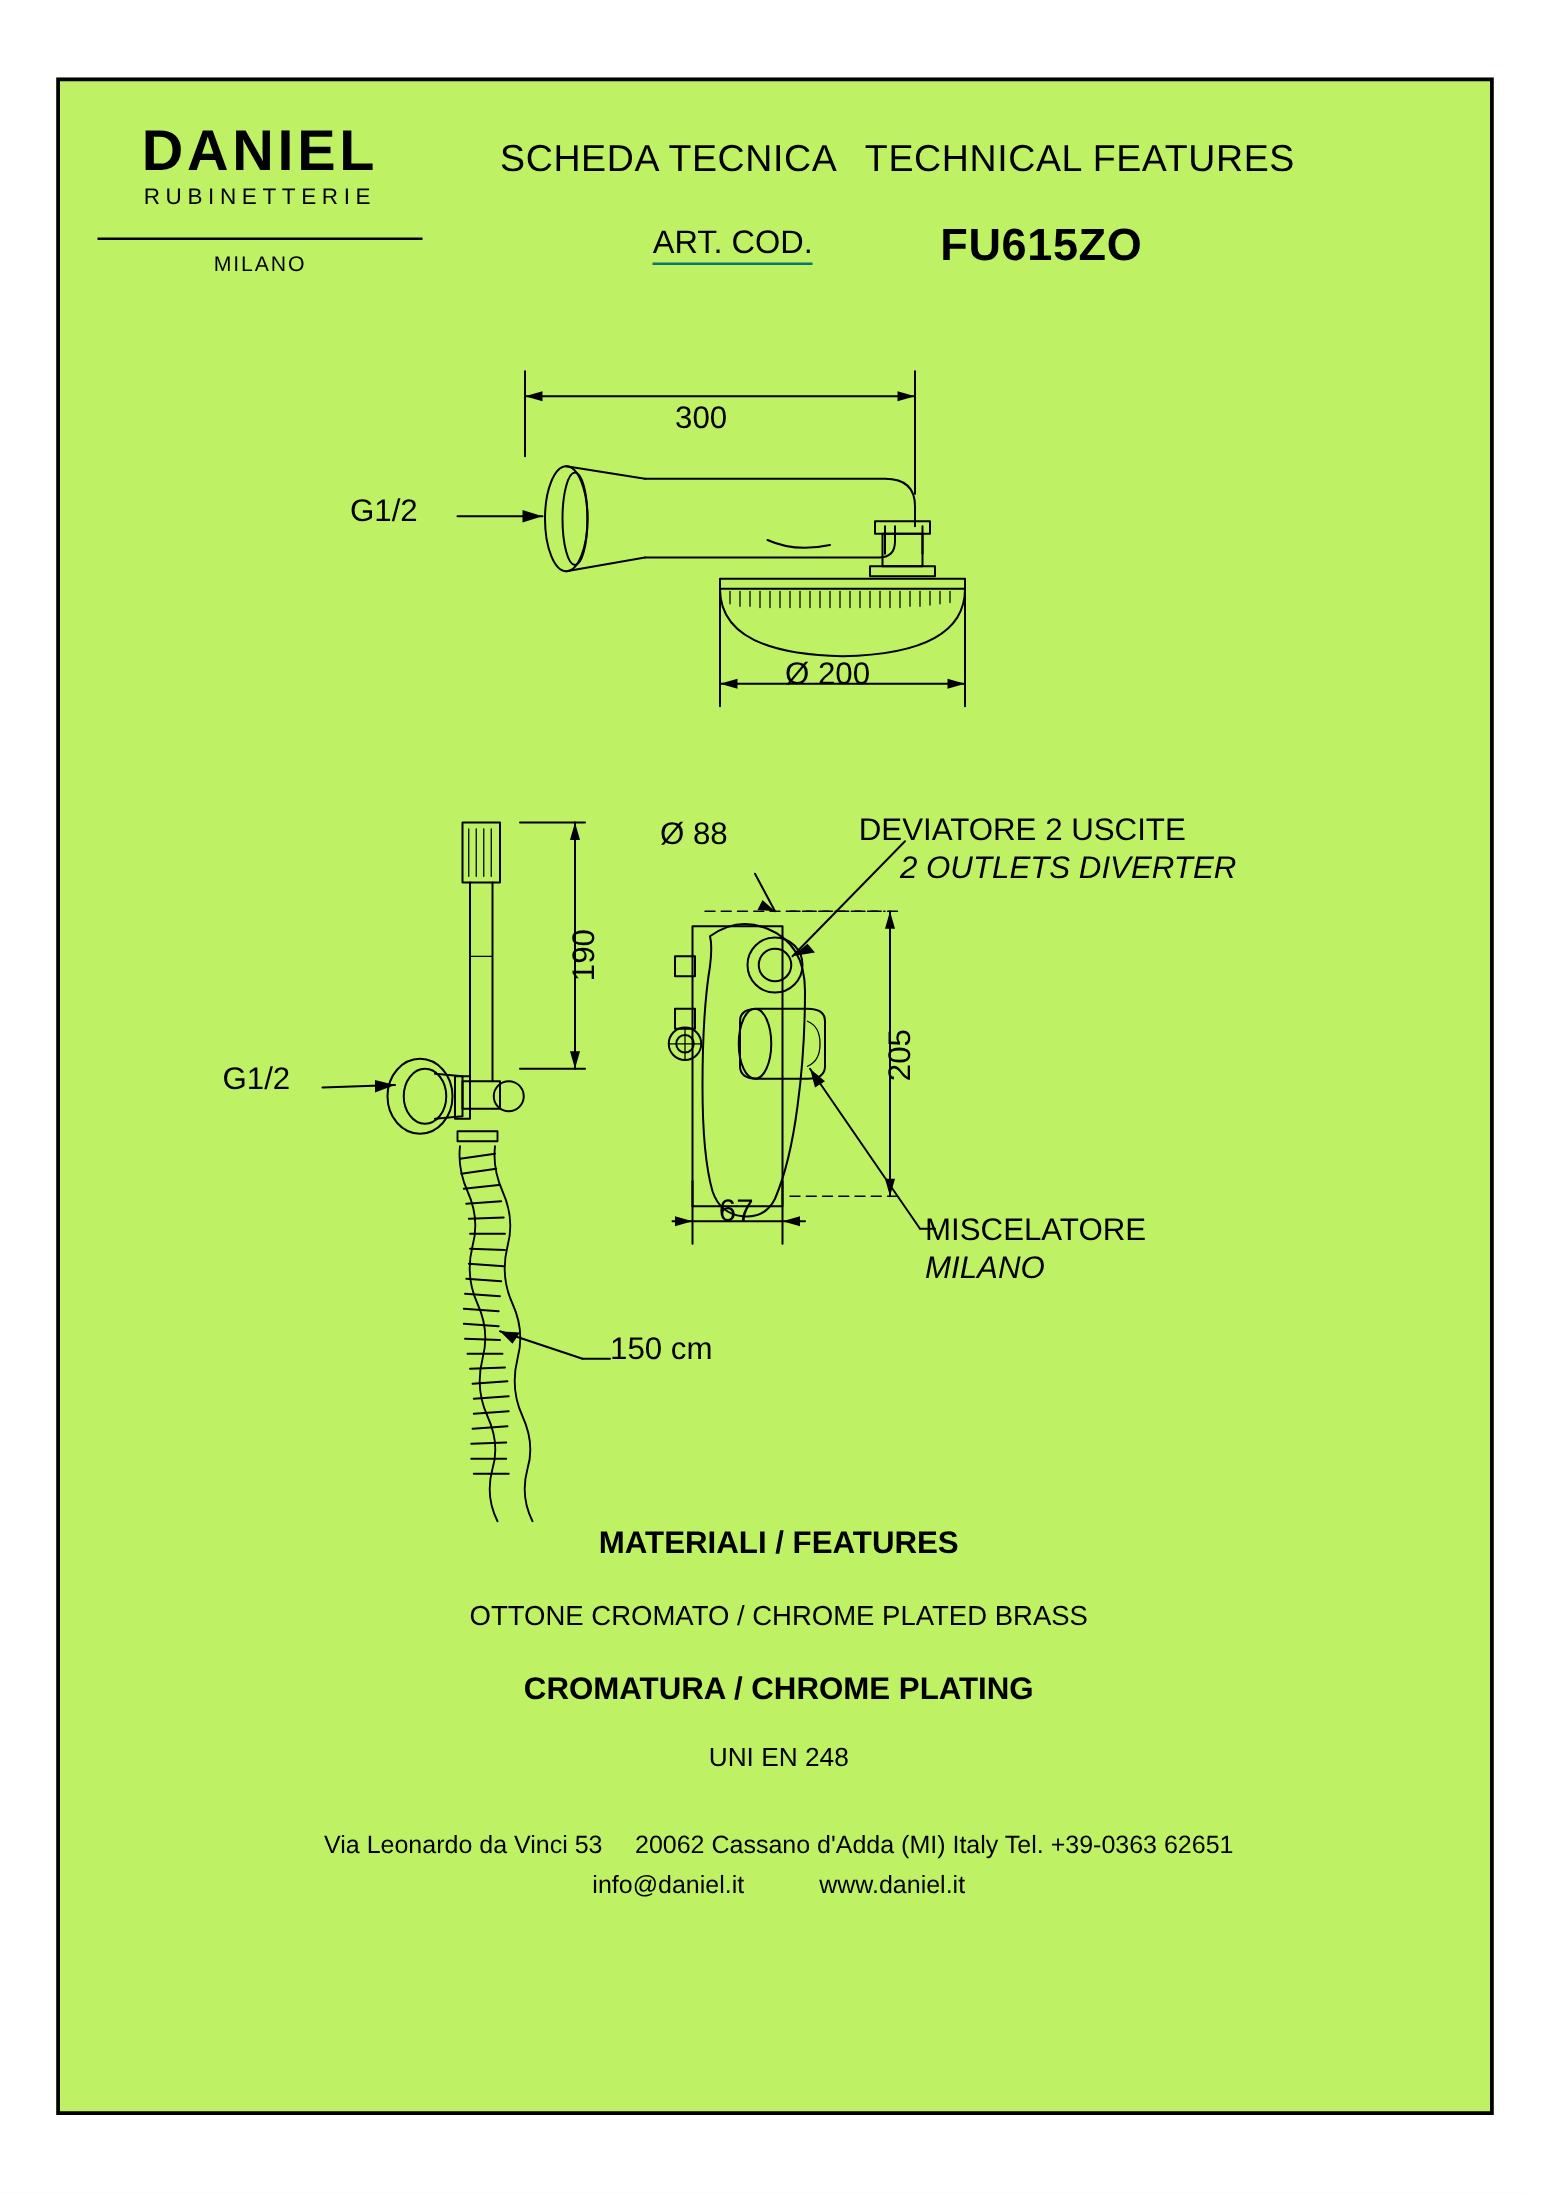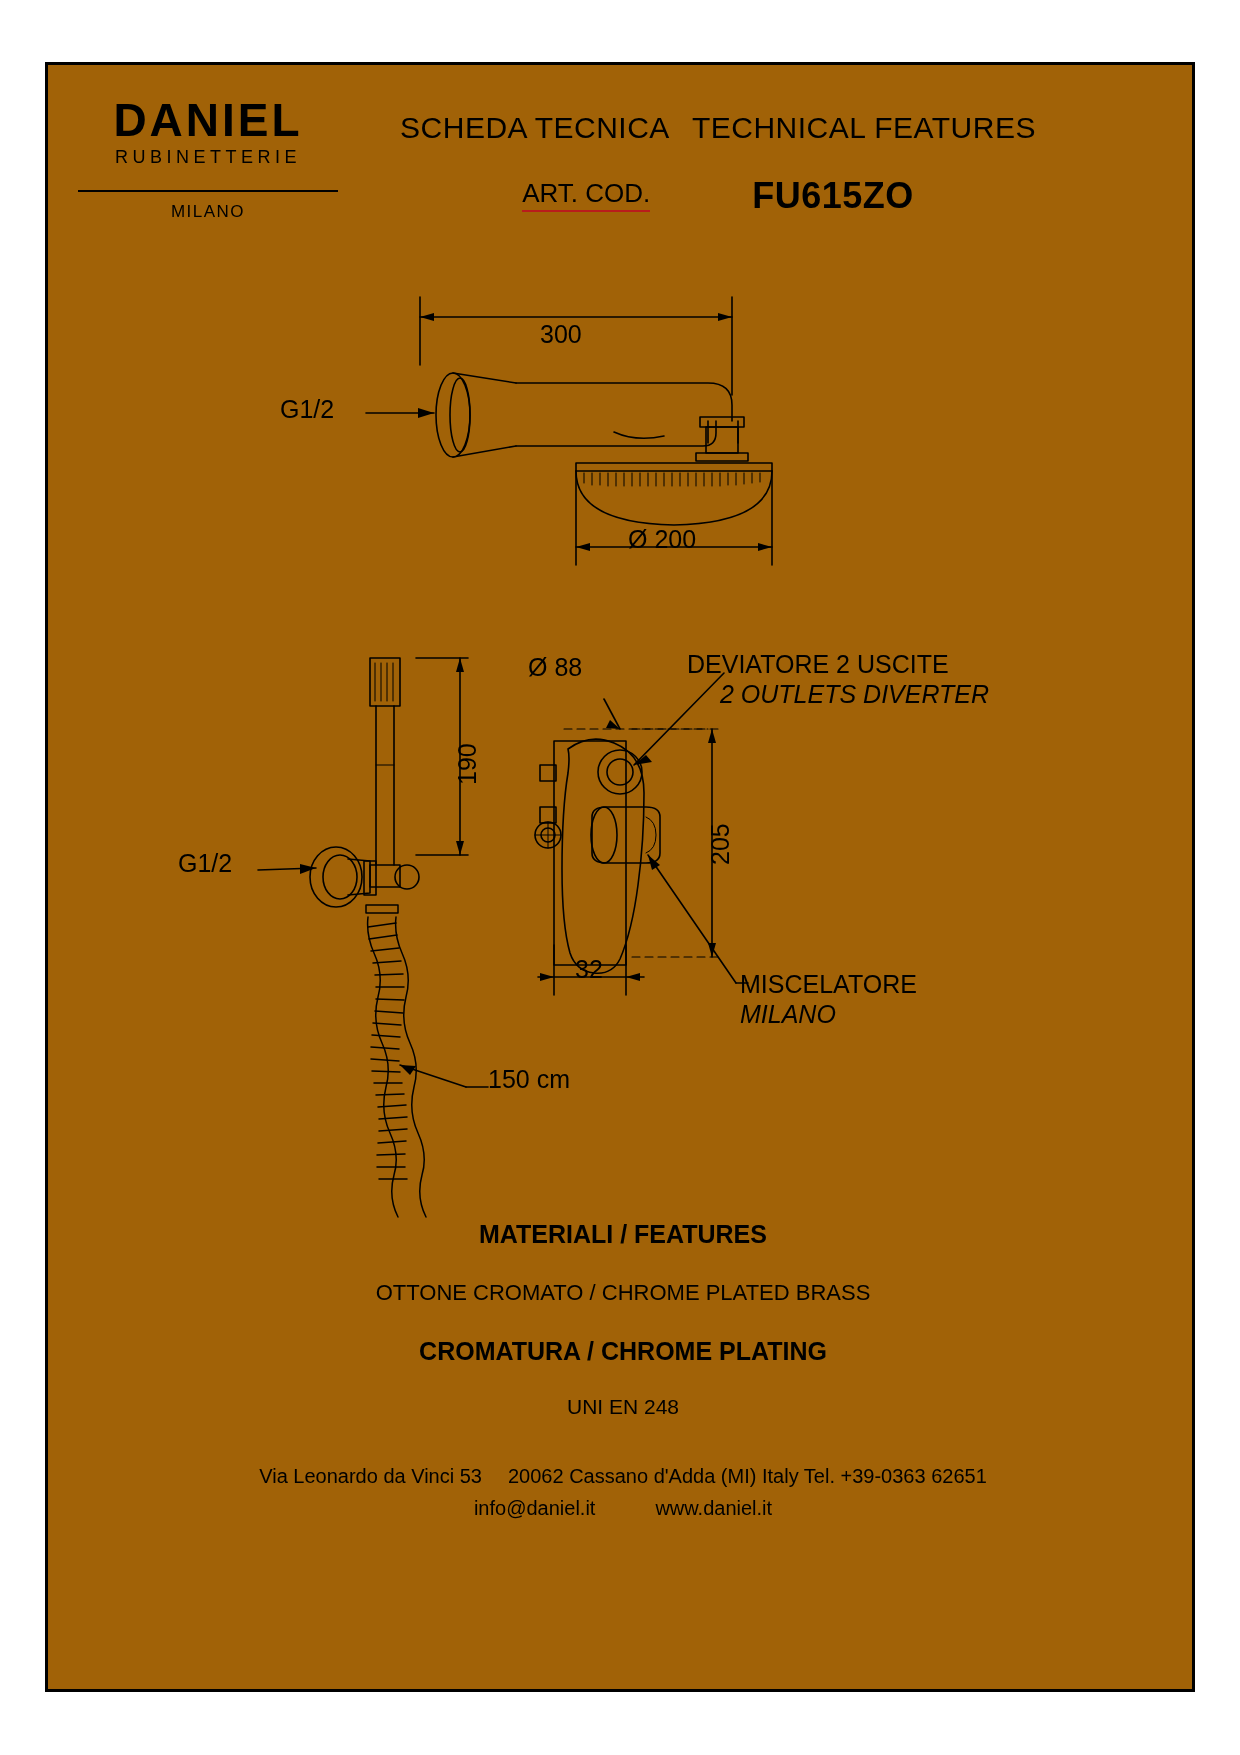--- a/index.html
+++ b/index.html
@@ -16,21 +16,21 @@
     overflow: hidden;
   }
   .sheet {
     position: absolute;
     left: 45px;
     top: 62px;
     width: 1150px;
     height: 1630px;
     border: 3px solid #000;
     box-sizing: border-box;
-    background: #a16207;
+    background: #bef264;
   }
 
   
   .logo-block {
     position: absolute;
     left: 30px;
     top: 32px;
     width: 260px;
     text-align: center;
   }
@@ -65,21 +65,21 @@
   .hdr-title .sp { display: inline-block; width: 22px; }
   .hdr-art {
     position: absolute;
     left: 300px;
     top: 110px;
     width: 740px;
     text-align: center;
   }
   .hdr-art .lbl {
     font-size: 26px;
-    border-bottom: 2px solid #b91c1c;
+    border-bottom: 2px solid #0f766e;
     padding-bottom: 2px;
     position: relative;
     top: -6px;
   }
   .hdr-art .code {
     font-size: 36px;
     font-weight: bold;
     margin-left: 102px;
     letter-spacing: 0.5px;
   }
@@ -281,21 +281,21 @@
   <div class="lab" style="left:492px; top:255px;">300</div>
   <div class="lab" style="left:232px; top:330px;">G1/2</div>
   <div class="lab" style="left:580px; top:460px;">Ø 200</div>
 
   <div class="lab rot" style="left:405px; top:720px;">190</div>
   <div class="lab" style="left:130px; top:784px;">G1/2</div>
   <div class="lab" style="left:440px; top:1000px;">150 cm</div>
 
   <div class="lab" style="left:480px; top:588px;">Ø 88</div>
   <div class="lab rot" style="left:658px; top:800px;">205</div>
-  <div class="lab" style="left:527px; top:890px;">32</div>
+  <div class="lab" style="left:527px; top:890px;">67</div>
 
   <div class="lab" style="left:639px; top:585px;">DEVIATORE 2 USCITE</div>
   <div class="lab ital" style="left:672px; top:615px;">2 OUTLETS DIVERTER</div>
   <div class="lab" style="left:692px; top:905px;">MISCELATORE</div>
   <div class="lab ital" style="left:692px; top:935px;">MILANO</div>
 
   <div class="ftxt f-materials b">MATERIALI / FEATURES</div>
   <div class="ftxt f-matline">OTTONE CROMATO  / CHROME PLATED BRASS</div>
   <div class="ftxt f-chrom b">CROMATURA / CHROME PLATING</div>
   <div class="ftxt f-uni">UNI EN 248</div>

